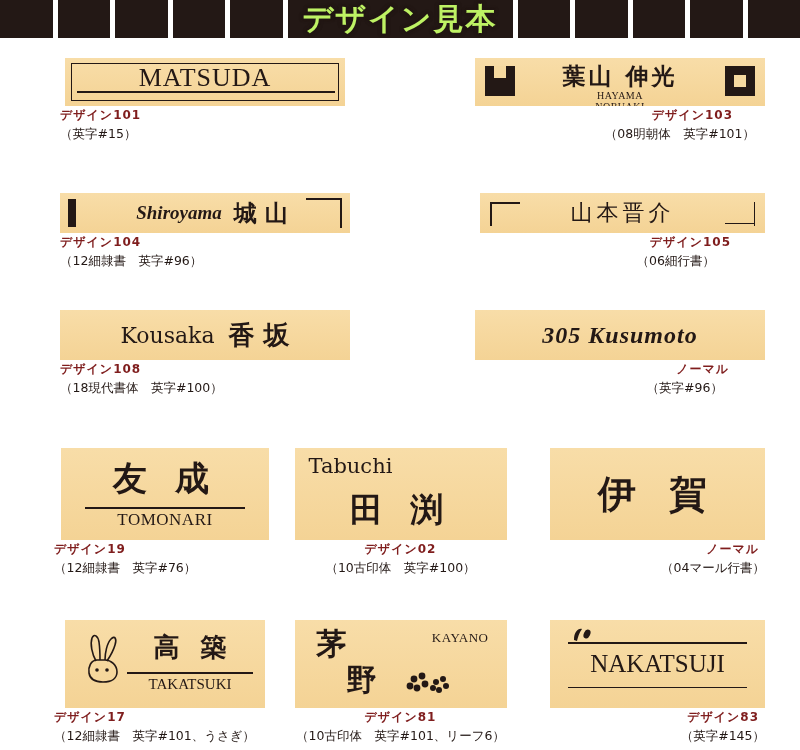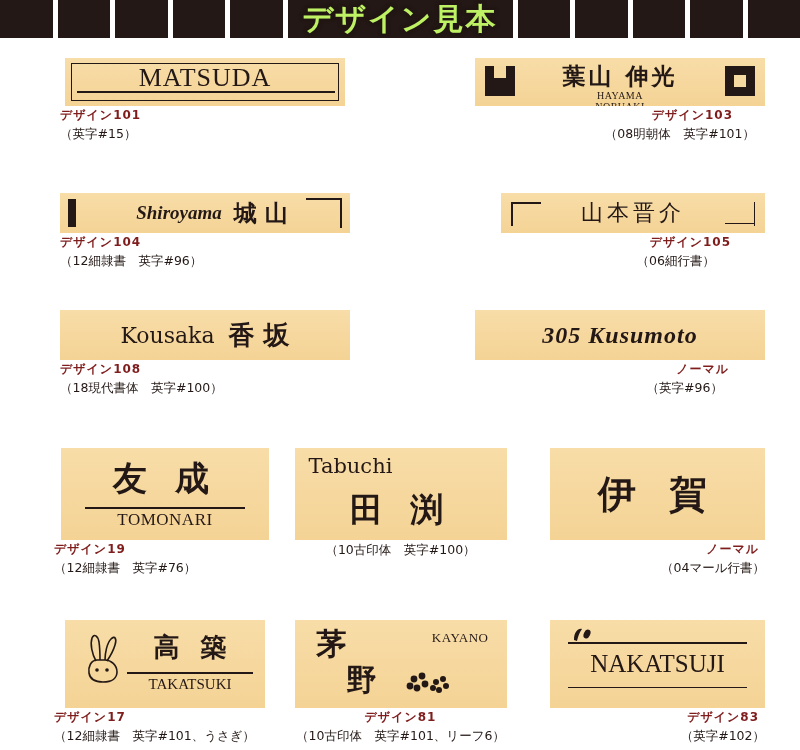--- a/index.html
+++ b/index.html
@@ -212,21 +212,21 @@
       <div class="plate-inner" style="padding-left:14px;text-align:center;">
         <span class="en-serif-italic" style="font-size:19px; font-weight:bold;">Shiroyama</span>
         <span class="jp" style="font-size:23px; margin-left:12px; font-family:'DejaVu Serif',serif;">城 山</span>
       </div>
     </div>
     <div class="caption-id cap-left" style="margin-left:20px;">デザイン104</div>
     <div class="caption-note cap-left" style="margin-left:20px;">（12細隷書　英字#96）</div>
   </div>
 
   <div class="cell" style="left:425px; top:155px; width:340px;">
-    <div class="plate" style="width:264px; height:40px; margin-left:auto; margin-right:0;">
+    <div class="plate" style="width:285px; height:40px; margin-left:auto; margin-right:0;">
       <div class="line" style="left:10px; top:9px; width:30px; height:1.5px;"></div>
       <div class="line" style="left:10px; top:9px; width:1.5px; height:24px;"></div>
       <div class="line" style="right:10px; bottom:9px; width:30px; height:1.5px;"></div>
       <div class="line" style="right:10px; top:9px; width:1.5px; height:24px;"></div>
       <div class="plate-inner">
         <span class="jp-serif" style="font-size:22px; letter-spacing:4px;">山本晋介</span>
       </div>
     </div>
     <div class="caption-id cap-right" style="margin-right:34px;">デザイン105</div>
     <div class="caption-note cap-right" style="margin-right:50px;">（06細行書）</div>
@@ -269,20 +269,21 @@
 
   <div class="cell" style="left:293px; top:410px; width:215px;">
     <div class="plate" style="width:212px; height:92px;">
       <div style="position:absolute; left:14px; top:6px;">
         <span class="en-serif" style="font-size:21px; font-weight:normal; font-family:'DejaVu Serif',serif;">Tabuchi</span>
       </div>
       <div style="position:absolute; left:0; right:0; top:40px; text-align:center;">
         <span class="jp" style="font-size:33px; letter-spacing:8px; font-family:'DejaVu Serif',serif;">田 渕</span>
       </div>
     </div>
+    <div class="caption-id cap-center">デザイン02</div>
     <div class="caption-note cap-center">（10古印体　英字#100）</div>
   </div>
 
   <div class="cell" style="left:535px; top:410px; width:230px;">
     <div class="plate" style="width:215px; height:92px; margin-left:auto; margin-right:0;">
       <div class="plate-inner">
         <span class="jp" style="font-size:38px; letter-spacing:10px; font-family:'DejaVu Serif',serif;">伊 賀</span>
       </div>
     </div>
     <div class="caption-id cap-right" style="margin-right:6px;">ノーマル</div>
@@ -346,16 +347,16 @@
       <div class="line" style="left:18px; right:18px; bottom:20px; height:1.5px; width:auto;"></div>
       <svg width="28" height="18" viewBox="0 0 28 18" style="position:absolute; left:20px; top:6px;">
         <path d="M4 14 C4 6 8 2 12 3 C9 7 8 11 7 15 Z" fill="#231815"></path>
         <ellipse cx="17" cy="8" rx="3.2" ry="4.6" fill="#231815" transform="rotate(25 17 8)"></ellipse>
       </svg>
       <div class="plate-inner">
         <span class="en-serif" style="font-size:25px; letter-spacing:0px;">NAKATSUJI</span>
       </div>
     </div>
     <div class="caption-id cap-right" style="margin-right:6px;">デザイン83</div>
-    <div class="caption-note cap-right" style="margin-right:0px;">（英字#102）</div>
+    <div class="caption-note cap-right" style="margin-right:0px;">（英字#145）</div>
   </div>
 
 </div>
 
 </body></html>

